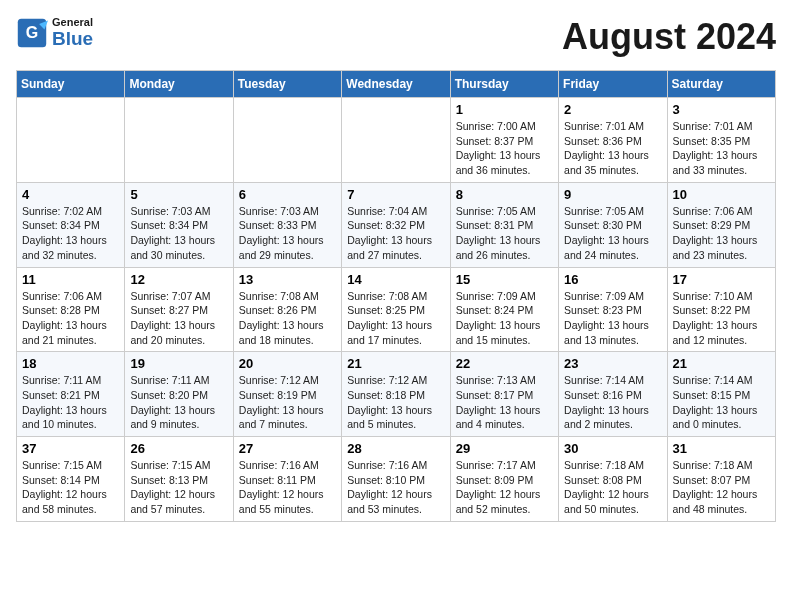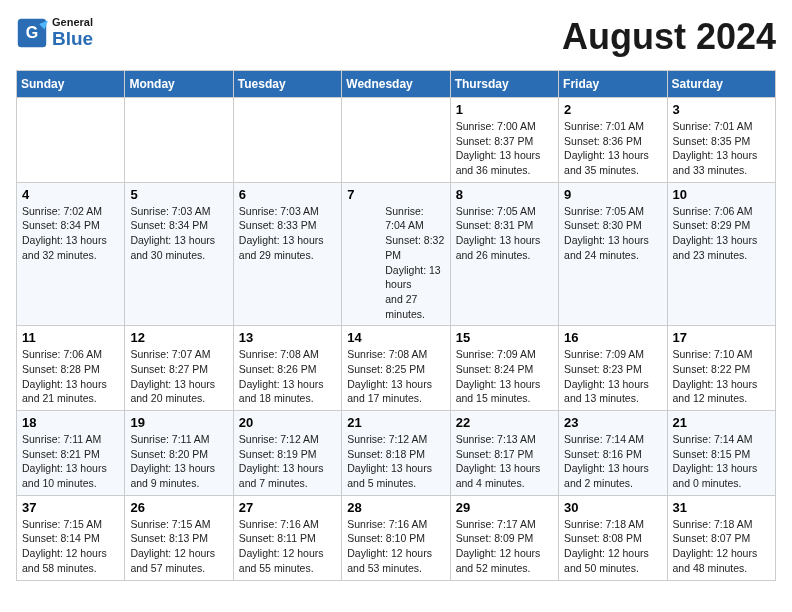--- a/index.html
+++ b/index.html
@@ -155,21 +155,21 @@
         </td>
         <td>
           <span class="day-num">6</span>
           <div class="day-info" style="white-space: pre-line;">Sunrise: 7:03 AM
 Sunset: 8:33 PM
 Daylight: 13 hours
 and 29 minutes.</div>
         </td>
         <td>
           <span class="day-num">7</span>
-          <div class="day-info" style="white-space: pre-line; margin-left: 38px;">Sunrise: 7:04 AM
+          <div class="day-info" style="white-space: pre-line;">Sunrise: 7:04 AM
 Sunset: 8:32 PM
 Daylight: 13 hours
 and 27 minutes.</div>
         </td>
         <td>
           <span class="day-num">8</span>
           <div class="day-info" style="white-space: pre-line;">Sunrise: 7:05 AM
 Sunset: 8:31 PM
 Daylight: 13 hours
 and 26 minutes.</div>

